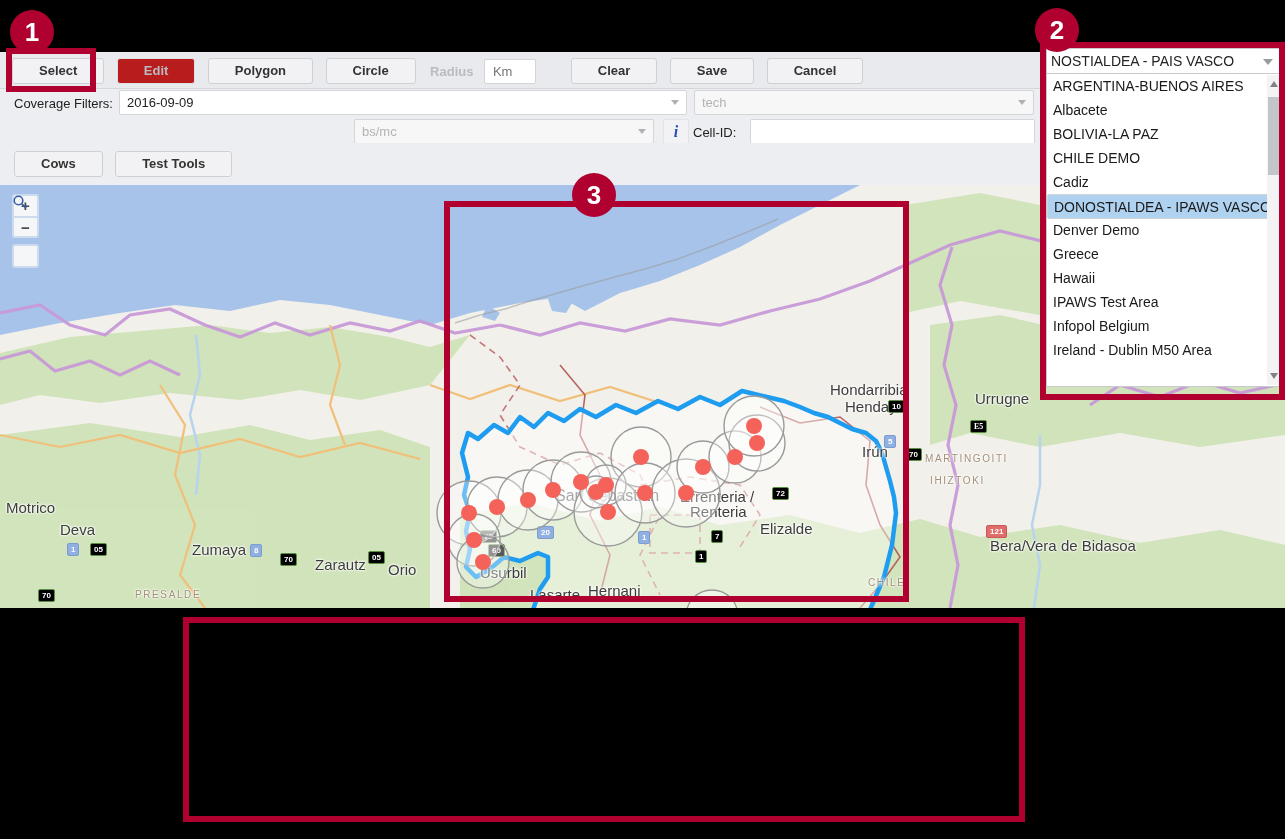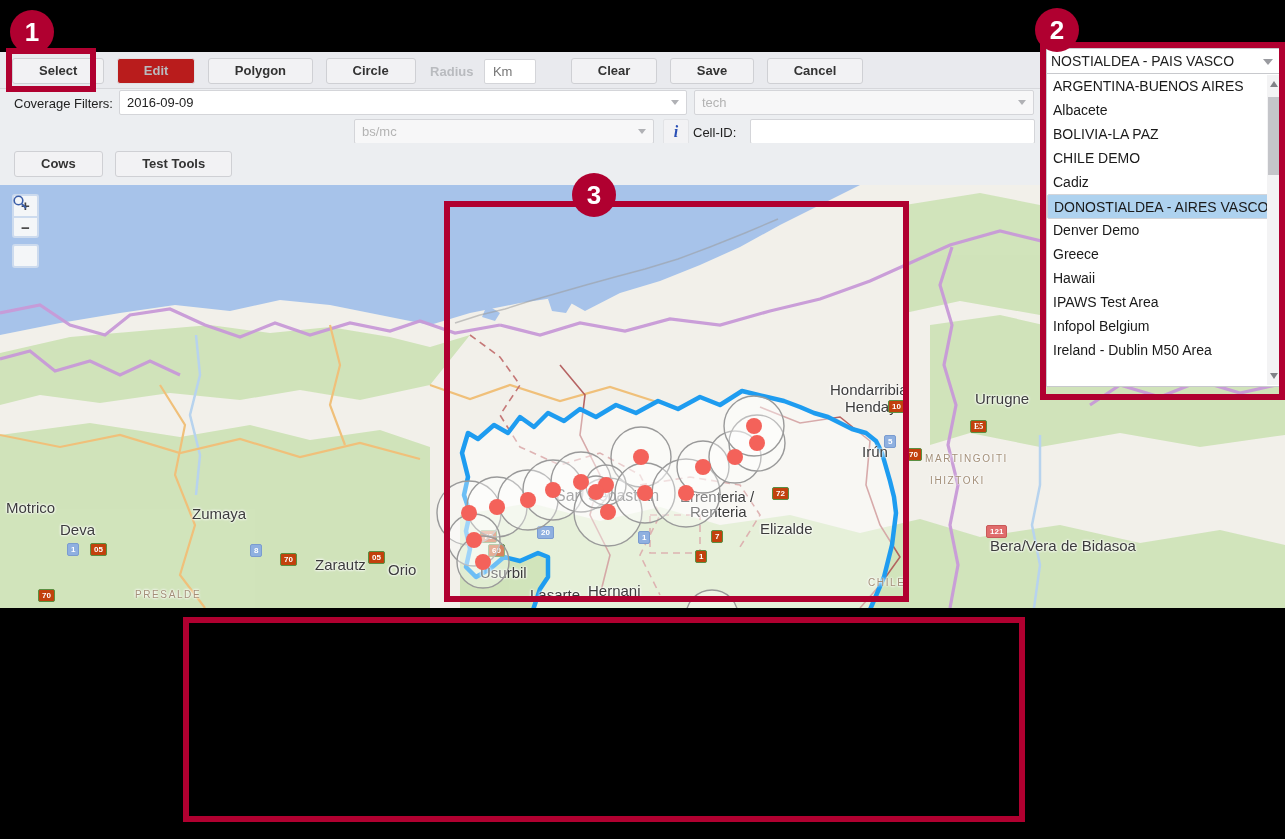--- a/index.html
+++ b/index.html
@@ -47,21 +47,21 @@
   #map{position:absolute;left:0;top:185px;width:1285px;height:423px;overflow:hidden;background:#a7c3ea;}
   #map svg{position:absolute;left:0;top:0;}
   .mlabel{position:absolute;font-family:"Liberation Sans",sans-serif;color:#4a4a4a;
     white-space:nowrap;text-shadow:0 0 3px #fff,0 0 3px #fff,0 0 2px #fff;}
   .mlabel.city{font-size:15px;color:#3c3c3c;}
   .mlabel.big{font-size:16px;color:#333;}
   .mlabel.area{font-size:10px;letter-spacing:1.6px;color:#a38f78;}
   .shield{position:absolute;font-size:8px;font-weight:bold;color:#fff;border-radius:2px;
     padding:1px 3px;line-height:9px;text-align:center;}
   .sh-blue{background:#8fb0e0;border:1px solid #7a9cd0;}
-  .sh-green{background:#c2410c;border:1px solid #5a8f42;}
+  .sh-green{background:#000000;border:1px solid #5a8f42;}
   .sh-red{background:#e06c6c;border:1px solid #c95858;}
 
   
   #zoomctl{position:absolute;left:12px;top:9px;width:27px;}
   .zbtn{width:27px;height:22px;background:#f4f6f8;border:2px solid #cddbee;border-radius:3px;
     text-align:center;font-size:15px;font-weight:bold;color:#444;line-height:20px;box-sizing:border-box;}
   #zplus{border-bottom:none;border-radius:3px 3px 0 0;}
   #zminus{border-radius:0 0 3px 3px;}
   #zsearch{margin-top:6px;width:27px;height:24px;background:#f4f6f8;border:2px solid #cddbee;
     border-radius:3px;box-sizing:border-box;text-align:center;line-height:21px;}
@@ -212,21 +212,21 @@
                L784,486 L788,474 L796,468 L806,472 L814,480 L822,476 L828,466
                L836,460 L846,464 L854,458 L860,446 L866,434 L872,420 L878,406
                L884,392 L888,376 L892,360 L894,344 L896,328 L894,312 L890,296
                L886,282 L882,268 L876,256 L866,248 L852,244 L840,238 L828,232
                L814,228 L800,222 L784,216 Z" fill="rgba(255,255,255,0.45)" stroke="#1e9cf0" stroke-width="4.5" stroke-linejoin="round"></path>
     </svg>
 
     <div id="map-labels">
         <div class="mlabel city" style="left: 6px; top: 314px;">Motrico</div>
         <div class="mlabel city" style="left: 60px; top: 336px;">Deva</div>
-        <div class="mlabel city" style="left: 192px; top: 320px;">Zumaya</div>
+        <div class="mlabel city" style="left: 192px; top: 356px;">Zumaya</div>
         <div class="mlabel city" style="left: 315px; top: 371px;">Zarautz</div>
         <div class="mlabel city" style="left: 388px; top: 376px;">Orio</div>
         <div class="mlabel area" style="left: 135px; top: 404px;">PRESALDE</div>
         <div class="mlabel city" style="left: 845px; top: 213px;">Hendaye</div>
         <div class="mlabel city" style="left: 830px; top: 196px;">Hondarribia</div>
         <div class="mlabel city" style="left: 862px; top: 258px;">Irún</div>
         <div class="mlabel city" style="left: 975px; top: 205px;">Urrugne</div>
         <div class="mlabel area" style="left: 925px; top: 268px;">MARTINGOITI</div>
         <div class="mlabel area" style="left: 930px; top: 290px;">IHIZTOKI</div>
         <div class="mlabel city" style="left: 990px; top: 352px;">Bera/Vera de Bidasoa</div>
@@ -317,21 +317,21 @@
       <span>NOSTIALDEA - PAIS VASCO</span>
       <span class="caret"></span>
     </div>
     <div id="covlist">
       <div id="covopts">
           <div class="opt">ARGENTINA-BUENOS AIRES</div>
           <div class="opt">Albacete</div>
           <div class="opt">BOLIVIA-LA PAZ</div>
           <div class="opt">CHILE DEMO</div>
           <div class="opt">Cadiz</div>
-          <div class="opt sel">DONOSTIALDEA - AIRES VASCO</div>
+          <div class="opt sel">DONOSTIALDEA - IPAWS VASCO</div>
           <div class="opt">Denver</div>
           <div class="opt">Denver Demo</div>
           <div class="opt">Greece</div>
           <div class="opt">Hawaii</div>
           <div class="opt">IPAWS Test Area</div>
           <div class="opt">Infopol Belgium</div>
           <div class="opt">Ireland - Dublin M50 Area</div>
         </div>
       <div id="covsb">
         <div class="sbarrow sbup"></div>

